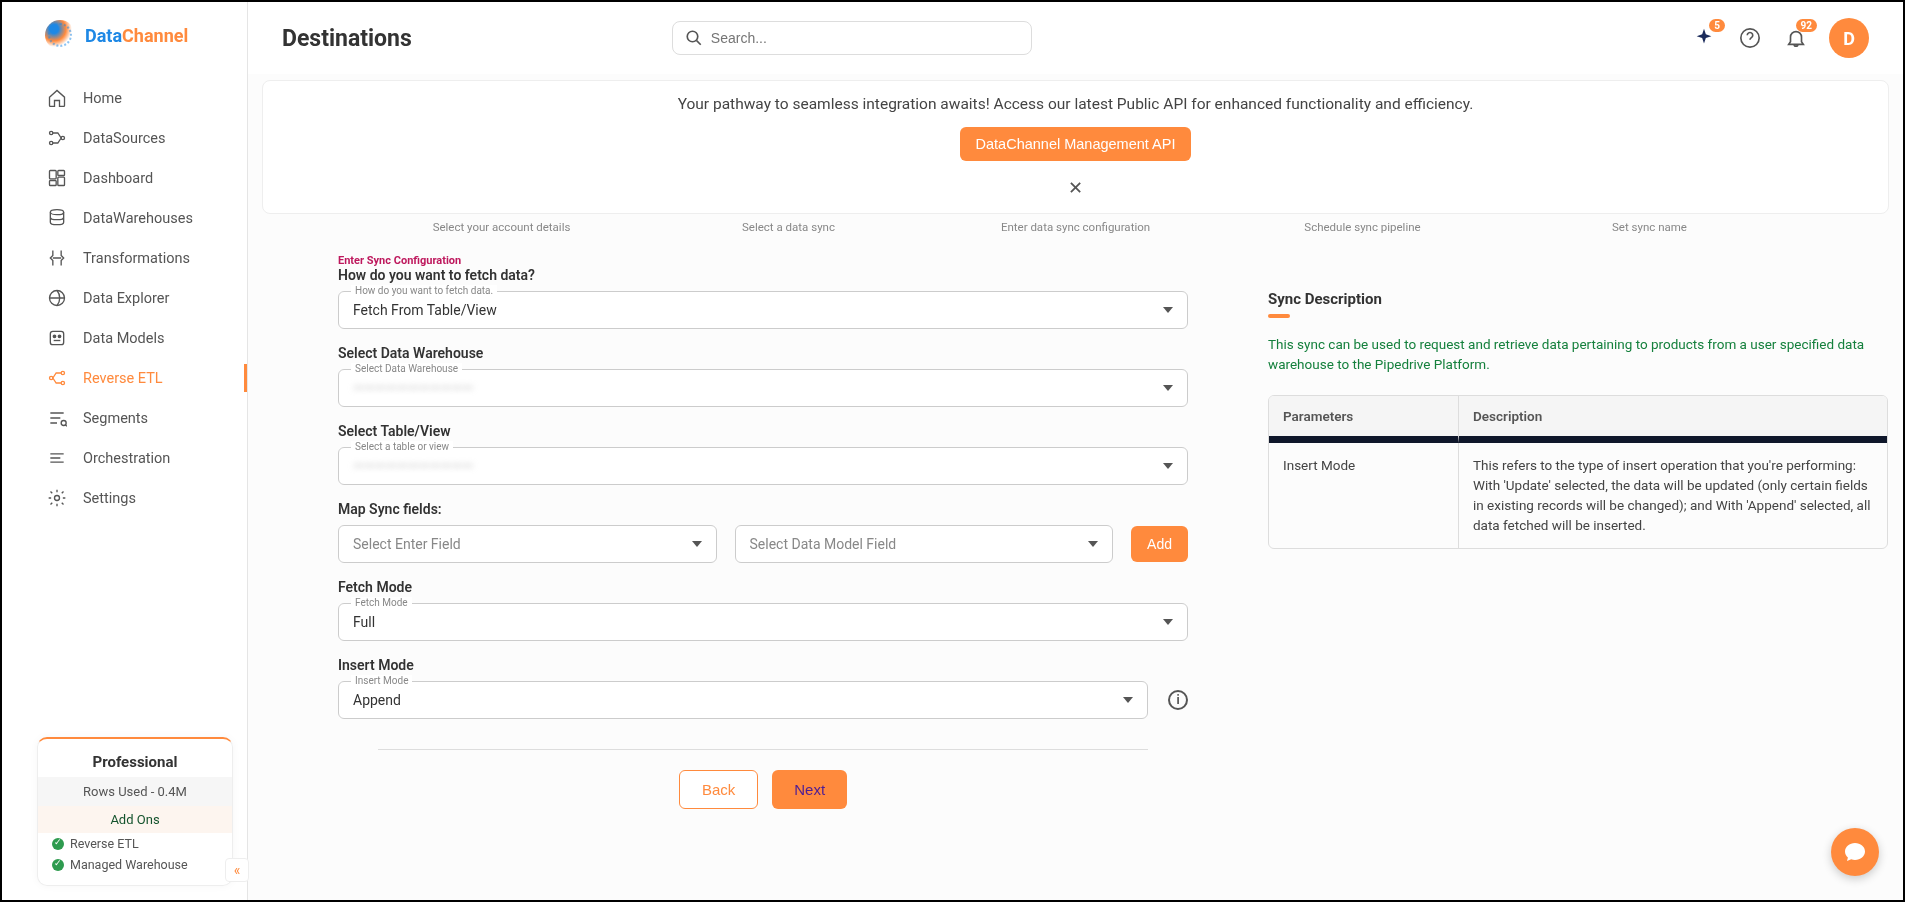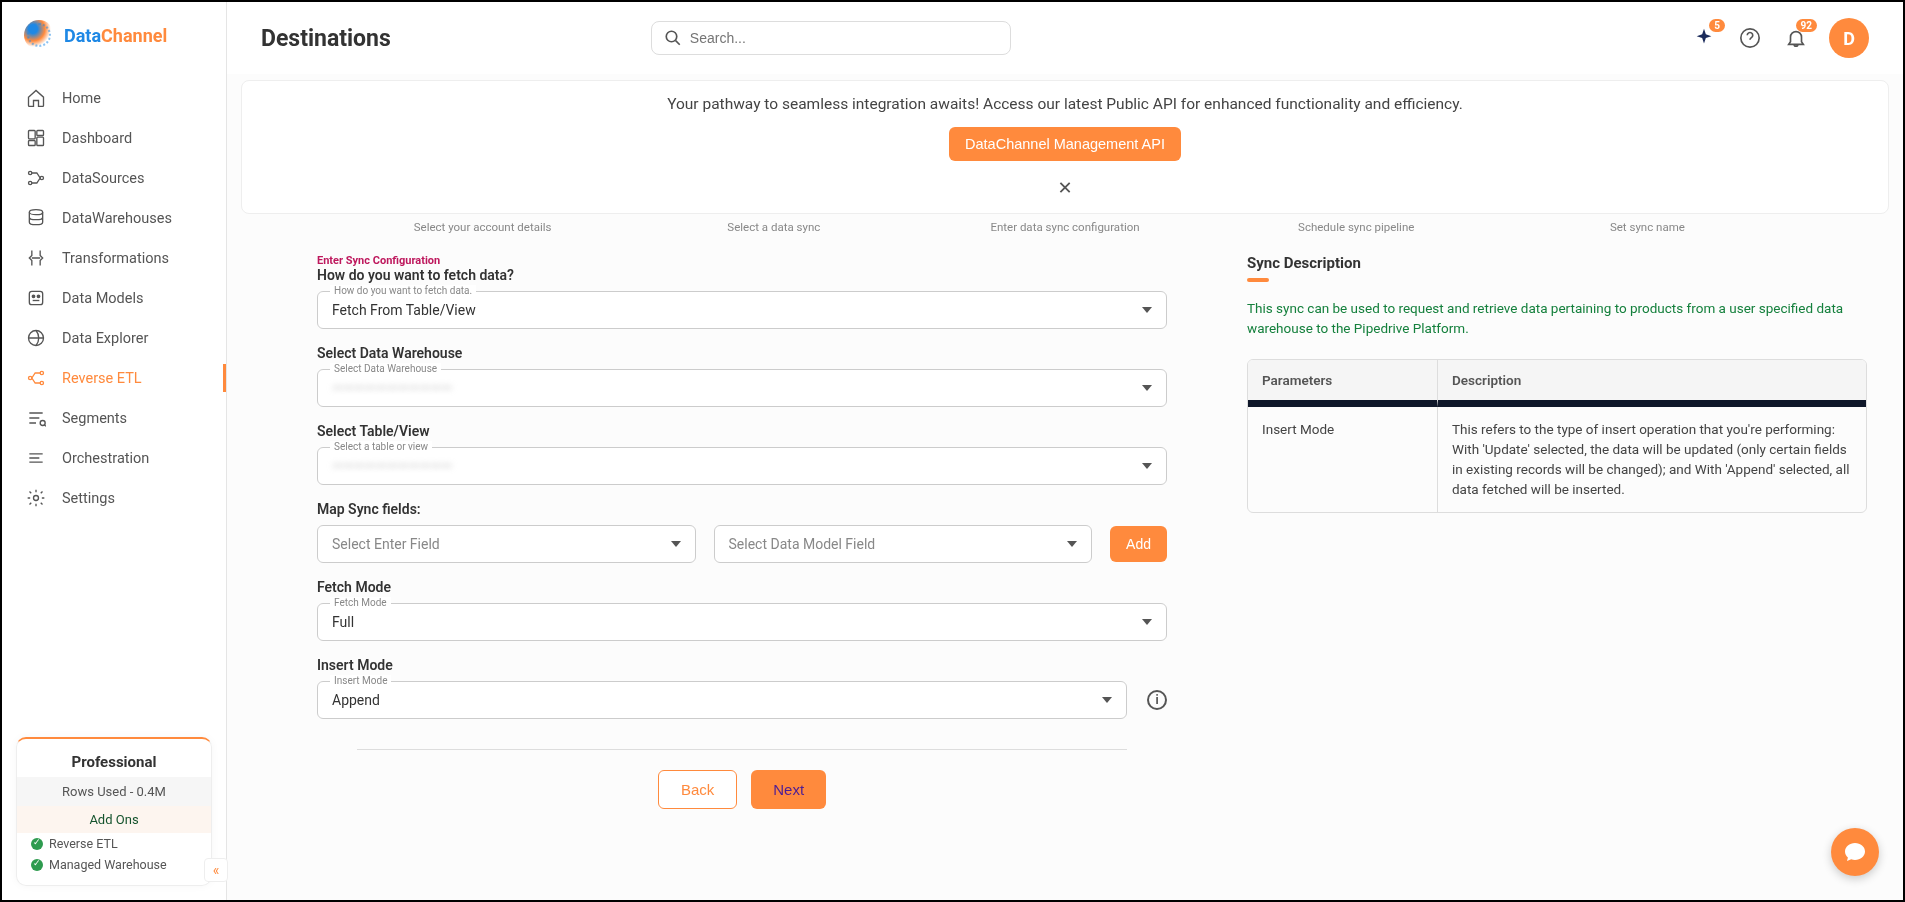--- a/index.html
+++ b/index.html
@@ -6,21 +6,21 @@
   body {
     font-family: -apple-system, BlinkMacSystemFont, "Segoe UI", Roboto, Arial, sans-serif;
     background: #fff;
     color: #333;
     font-size: 14px;
     width: 1905px;
     height: 902px;
     overflow: hidden;
     border: 2px solid #000;
   }
-  .app { display: flex; height: 100%; }
+  .app { display: flex; height: 100%; padding-left: 21px; }
 
   
   .sidebar {
     width: 225px;
     border-right: 1px solid #e5e5e5;
     display: flex;
     flex-direction: column;
     position: relative;
     background: #fff;
   }
@@ -114,21 +114,21 @@
     background: #ff8a3d; color: #fff; border: none; border-radius: 6px; padding: 9px 16px;
     font-size: 14.5px; cursor: pointer;
   }
   .banner-close { width: 24px; height: 24px; display: flex; align-items: center; justify-content: center; color: #555; cursor: pointer; font-size: 18px; }
 
   .stepper { display: flex; justify-content: space-between; padding: 6px 110px 0; }
   .step { width: 20%; text-align: center; font-size: 11.5px; color: #888; }
 
   .content { display: flex; padding: 20px 70px 0 90px; gap: 80px; flex: 1; overflow: auto; }
   .form-col { flex: 0 0 850px; }
-  .desc-col { flex: 0 0 620px; }
+  .desc-col { flex: 0 0 620px; margin-top: 36px; }
 
   .section-title { font-size: 11px; font-weight: 700; color: #be185d; }
   .field-group { margin-bottom: 16px; }
   .field-label { font-size: 14px; font-weight: 600; color: #333; margin-bottom: 8px; display: block; }
   .select-wrap {
     position: relative; border: 1px solid #ccc; border-radius: 6px; background: #fff;
   }
   .float-label {
     position: absolute; top: -7px; left: 12px; font-size: 10px; color: #888; background: #fff; padding: 0 4px;
   }
@@ -202,75 +202,75 @@
         <span class="nav-icon">
             <svg viewBox="0 0 24 24">
               <path d="M3 11l9-8 9 8v10a1 1 0 0 1-1 1h-5v-7h-6v7H4a1 1 0 0 1-1-1z"></path>
             </svg>
           </span>
         <span class="nav-label">Home</span>
       </div>
       <div class="nav-item">
         <span class="nav-icon">
             <svg viewBox="0 0 24 24">
+              <circle cx="5" cy="6" r="2"></circle>
+              <circle cx="5" cy="18" r="2"></circle>
+              <circle cx="19" cy="12" r="2"></circle>
+              <path d="M7 6h6l4 6M7 18h6l4-6"></path>
+            </svg>
+          </span>
+        <span class="nav-label">DataSources</span>
+      </div>
+      <div class="nav-item">
+        <span class="nav-icon">
+            <svg viewBox="0 0 24 24">
               <rect x="3" y="3" width="8" height="10" rx="1"></rect>
               <rect x="13" y="3" width="8" height="6" rx="1"></rect>
               <rect x="13" y="11" width="8" height="10" rx="1"></rect>
               <rect x="3" y="15" width="8" height="6" rx="1"></rect>
             </svg>
           </span>
         <span class="nav-label">Dashboard</span>
       </div>
       <div class="nav-item">
         <span class="nav-icon">
             <svg viewBox="0 0 24 24">
-              <circle cx="5" cy="6" r="2"></circle>
-              <circle cx="5" cy="18" r="2"></circle>
-              <circle cx="19" cy="12" r="2"></circle>
-              <path d="M7 6h6l4 6M7 18h6l4-6"></path>
-            </svg>
-          </span>
-        <span class="nav-label">DataSources</span>
-      </div>
-      <div class="nav-item">
-        <span class="nav-icon">
-            <svg viewBox="0 0 24 24">
               <ellipse cx="12" cy="5" rx="8" ry="3"></ellipse>
               <path d="M4 5v6c0 1.7 3.6 3 8 3s8-1.3 8-3V5M4 11v6c0 1.7 3.6 3 8 3s8-1.3 8-3v-6"></path>
             </svg>
           </span>
         <span class="nav-label">DataWarehouses</span>
       </div>
       <div class="nav-item">
         <span class="nav-icon">
             <svg viewBox="0 0 24 24">
               <path d="M7 3v6l-3 3 3 3v6M17 3v6l3 3-3 3v6M7 12h10"></path>
             </svg>
           </span>
         <span class="nav-label">Transformations</span>
+      </div>
+      <div class="nav-item">
+        <span class="nav-icon">
+            <svg viewBox="0 0 24 24">
+              <circle cx="12" cy="12" r="9"></circle>
+              <path d="M12 3a14 14 0 0 1 0 18M3 12h18"></path>
+            </svg>
+          </span>
+        <span class="nav-label">Data Explorer</span>
       </div>
       <div class="nav-item">
         <span class="nav-icon">
             <svg viewBox="0 0 24 24">
               <rect x="4" y="4" width="16" height="16" rx="3"></rect>
               <circle cx="9" cy="10" r="1.5" fill="currentColor"></circle>
               <circle cx="15" cy="10" r="1.5" fill="currentColor"></circle>
               <path d="M8 15h8"></path>
             </svg>
           </span>
         <span class="nav-label">Data Models</span>
-      </div>
-      <div class="nav-item">
-        <span class="nav-icon">
-            <svg viewBox="0 0 24 24">
-              <circle cx="12" cy="12" r="9"></circle>
-              <path d="M12 3a14 14 0 0 1 0 18M3 12h18"></path>
-            </svg>
-          </span>
-        <span class="nav-label">Data Explorer</span>
       </div>
       <div class="nav-item active">
         <span class="nav-icon">
             <svg viewBox="0 0 24 24">
               <circle cx="19" cy="6" r="2"></circle>
               <circle cx="19" cy="18" r="2"></circle>
               <circle cx="5" cy="12" r="2"></circle>
               <path d="M17 6h-6l-4 6M17 18h-6l-4-6"></path>
             </svg>
           </span>

